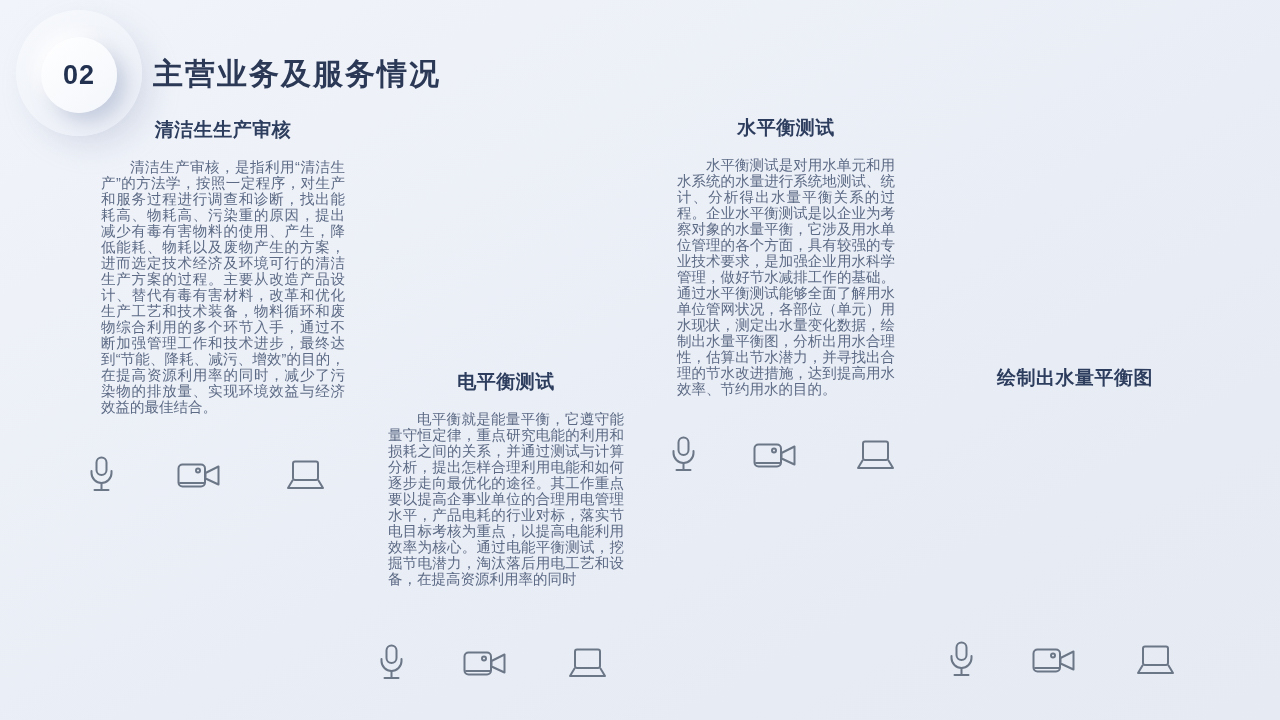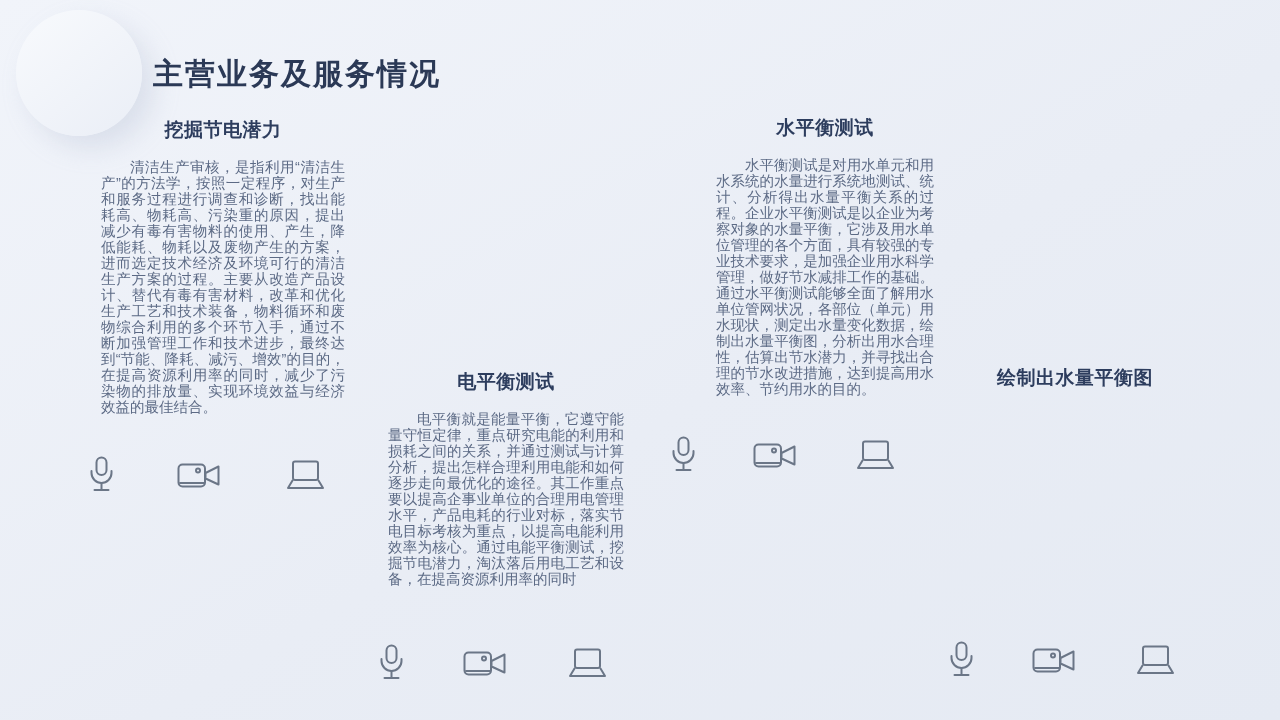--- a/index.html
+++ b/index.html
@@ -32,43 +32,44 @@
   .col-title {
     text-align:center; font-size:19px; font-weight:bold;
     color:#2d3d5e; margin:0 0 10px 0; letter-spacing:0.5px;
   }
   .col-body {
     font-size:14.5px; line-height:16px; color:#5c6a85;
     text-align:justify; text-indent:2em; margin:16px;
   }
   #col1 { left:85px;  top:117px; width:276px; }
   #col2 { left:372px; top:369px; width:268px; }
-  #col3 { left:700px; top:115px; width:250px; }
+  #col3 { left:661px; top:115px; width:250px; }
   #col4 { left:937px; top:365px; width:276px; }
   .icon-row {
     position:absolute; display:flex;
     justify-content:space-between; align-items:center; height:40px;
   }
   #icons1 { left:88px;  top:455px; width:240px; }
   #icons2 { left:378px; top:643px; width:232px; }
   #icons3 { left:670px; top:435px; width:228px; }
   #icons4 { left:948px; top:640px; width:230px; }
   .icon svg { display:block; }
   .ic { stroke:#6b7687; fill:none; stroke-width:2; stroke-linecap:round; stroke-linejoin:round; }
 </style>
 </head>
 <body>
 
 <div class="slide">
 
   <div class="decor-circle-outer"></div>
+  <div class="badge-circle">02</div>
   <div class="page-title">主营业务及服务情况</div>
 
   <div class="column" id="col1">
-    <h3 class="col-title">挖掘节电潜力</h3>
+    <h3 class="col-title">清洁生生产审核</h3>
     <p class="col-body">清洁生产审核，是指利用“清洁生产”的方法学，按照一定程序，对生产和服务过程进行调查和诊断，找出能耗高、物耗高、污染重的原因，提出减少有毒有害物料的使用、产生，降低能耗、物耗以及废物产生的方案，进而选定技术经济及环境可行的清洁生产方案的过程。主要从改造产品设计、替代有毒有害材料，改革和优化生产工艺和技术装备，物料循环和废物综合利用的多个环节入手，通过不断加强管理工作和技术进步，最终达到“节能、降耗、减污、增效”的目的，在提高资源利用率的同时，减少了污染物的排放量、实现环境效益与经济效益的最佳结合。</p>
   </div>
 
   <div class="column" id="col2">
     <h3 class="col-title">电平衡测试</h3>
     <p class="col-body">电平衡就是能量平衡，它遵守能量守恒定律，重点研究电能的利用和损耗之间的关系，并通过测试与计算分析，提出怎样合理利用电能和如何逐步走向最优化的途径。其工作重点要以提高企事业单位的合理用电管理水平，产品电耗的行业对标，落实节电目标考核为重点，以提高电能利用效率为核心。通过电能平衡测试，挖掘节电潜力，淘汰落后用电工艺和设备，在提高资源利用率的同时</p>
   </div>
 
   <div class="column" id="col3">
     <h3 class="col-title">水平衡测试</h3>

